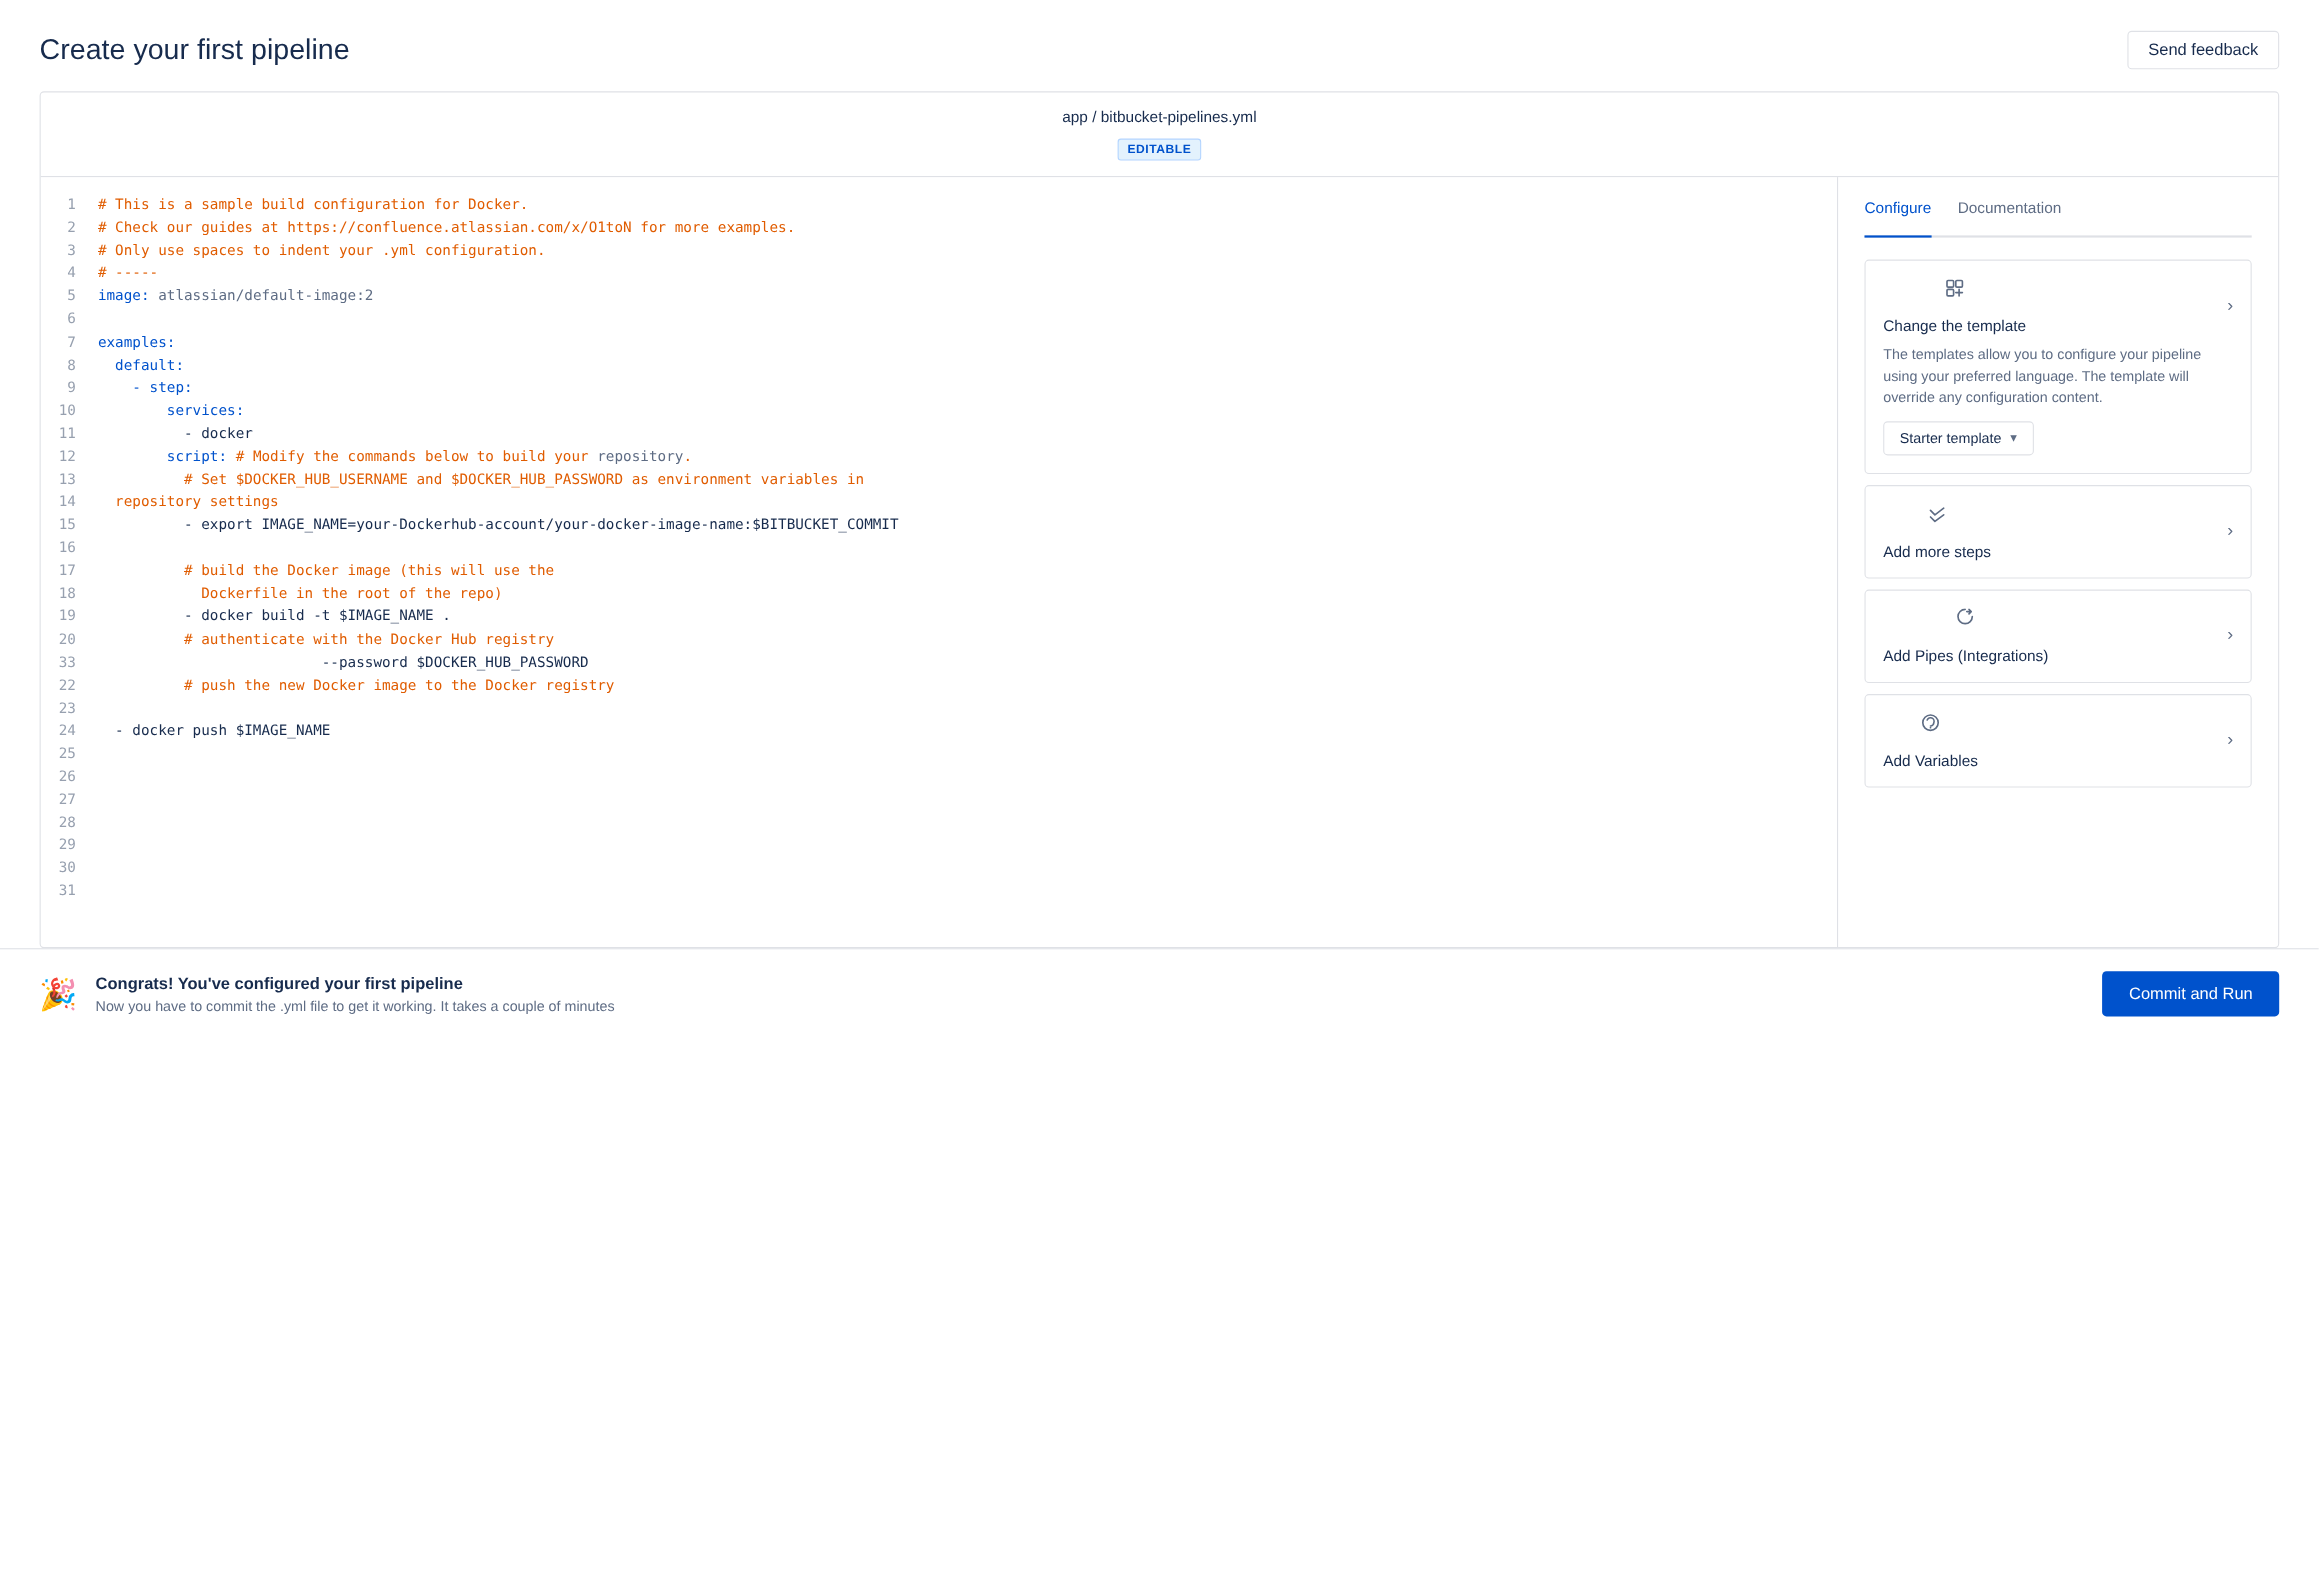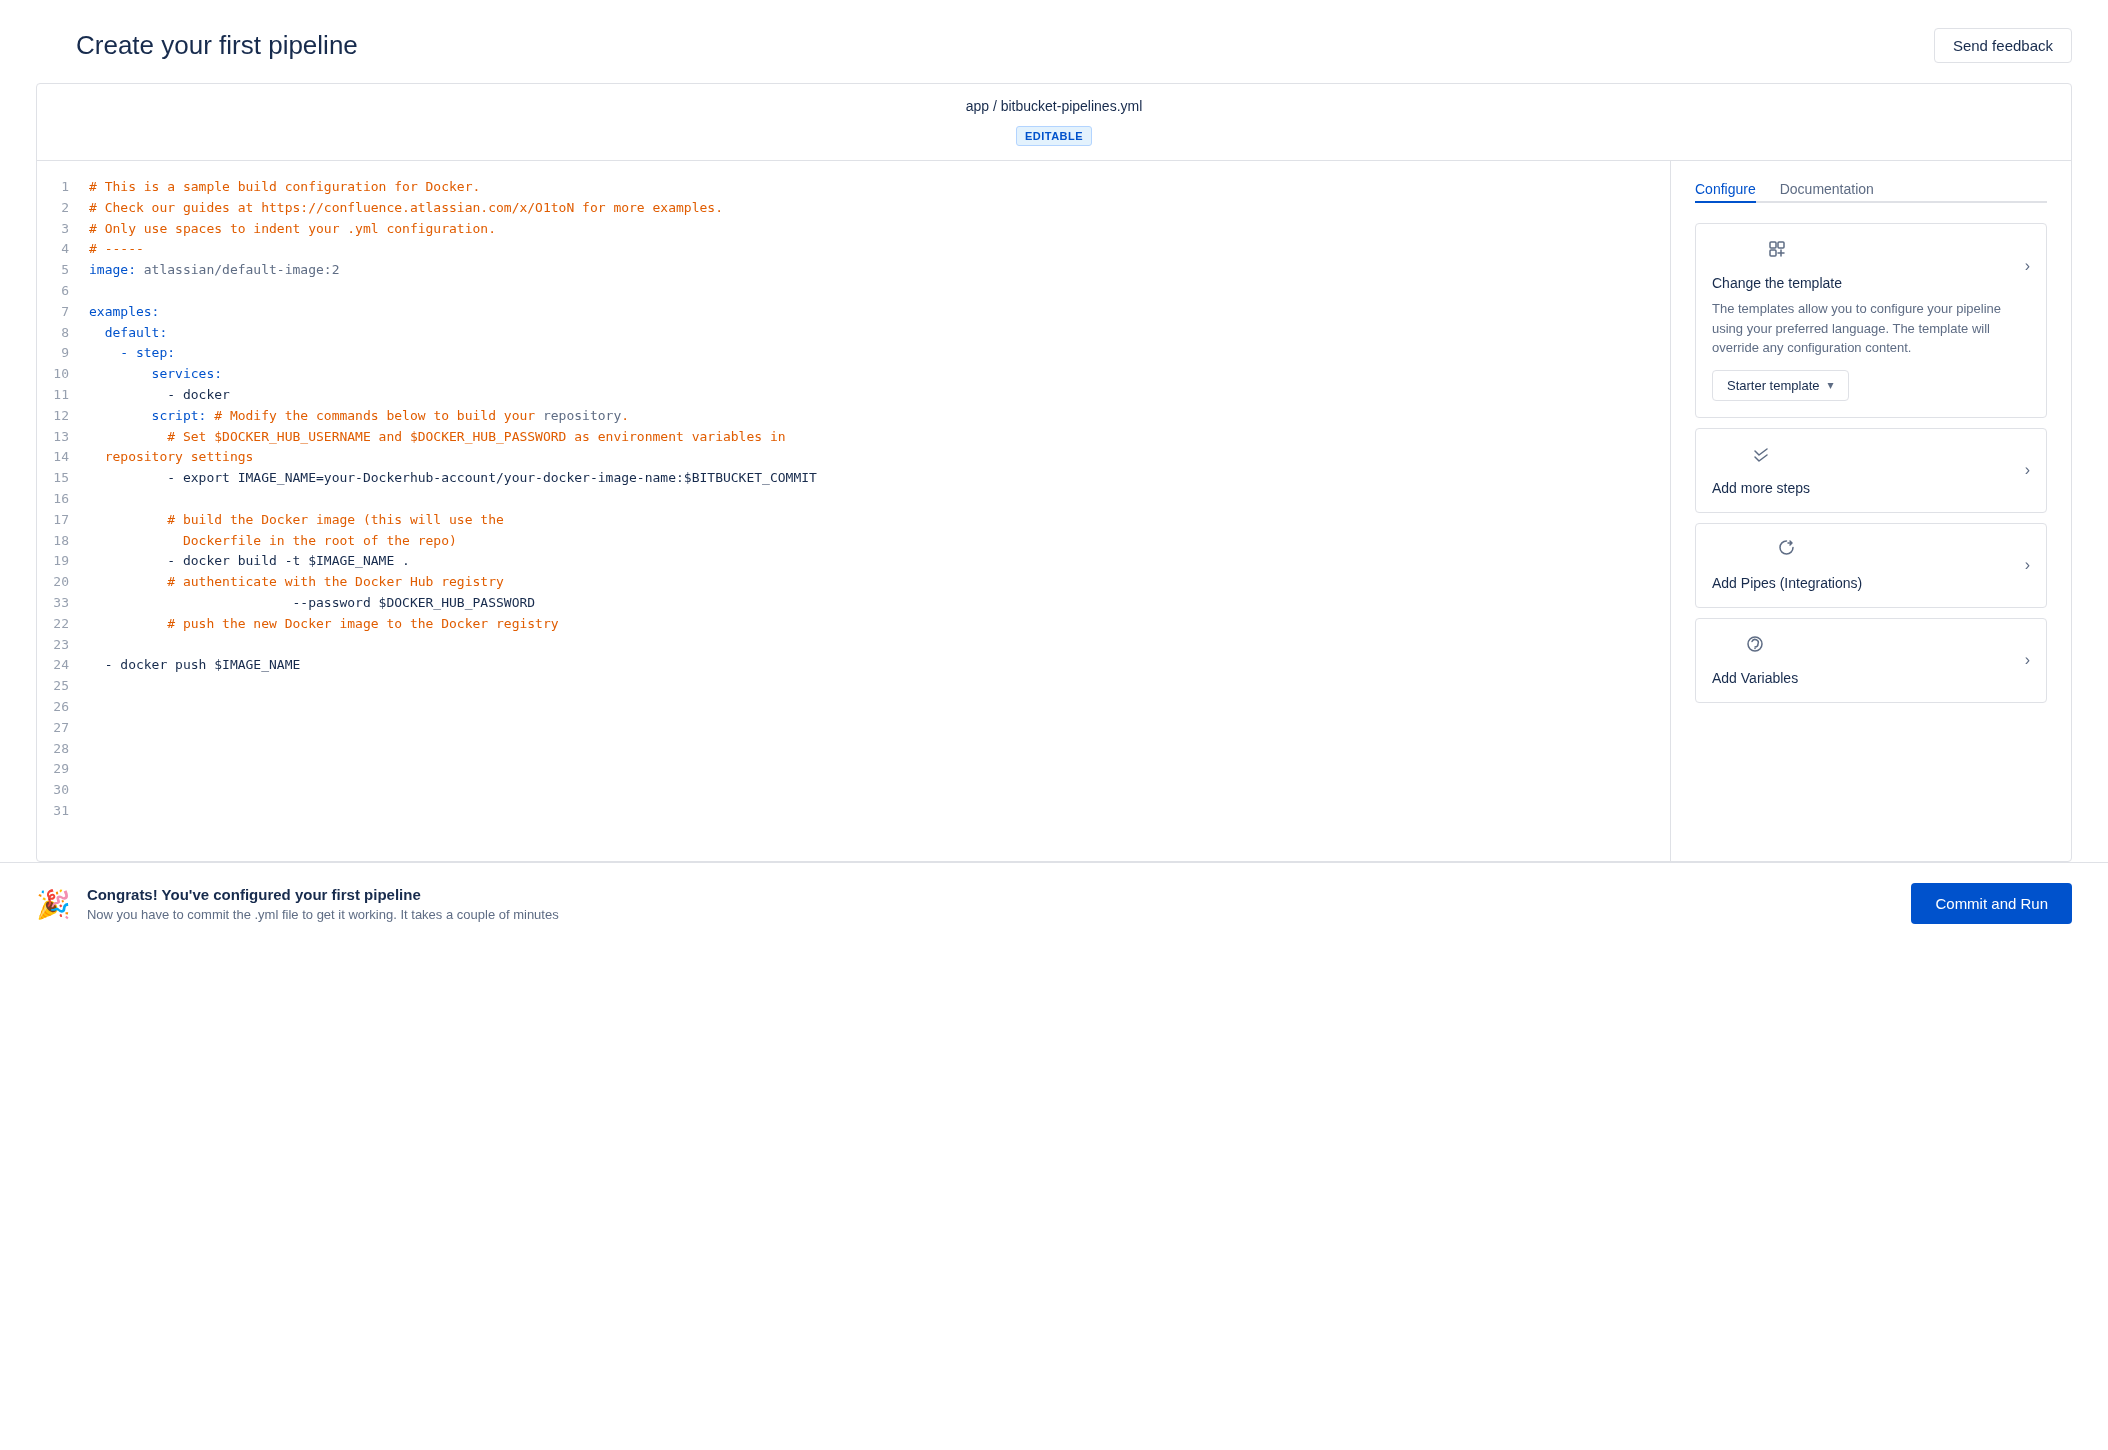--- a/index.html
+++ b/index.html
@@ -7,21 +7,20 @@
       font-family: -apple-system, BlinkMacSystemFont, 'Segoe UI', sans-serif;
       background: #fff;
       color: #172b4d;
       font-size: 14px;
     }
     .page-header {
       display: flex;
       justify-content: space-between;
       align-items: center;
       padding: 28px 36px 20px 36px;
-      margin-left: 40px;
     }
     .page-title {
       font-size: 26px;
       font-weight: 500;
       color: #172b4d;
     }
     .send-feedback-btn {
       background: none;
       border: 1px solid #dfe1e6;
       border-radius: 4px;
@@ -93,21 +92,21 @@
       width: 400px;
       padding: 20px 24px;
     }
     .tabs {
       display: flex;
       gap: 24px;
       border-bottom: 2px solid #dfe1e6;
       margin-bottom: 20px;
     }
     .tab {
-      padding-bottom: 4px;
+      padding-bottom: 17px;
       font-size: 14px;
       cursor: pointer;
       color: #5e6c84;
       border-bottom: 2px solid transparent;
       margin-bottom: -2px;
     }
     .tab.active {
       color: #0052cc;
       border-bottom: 2px solid #0052cc;
       font-weight: 500;

